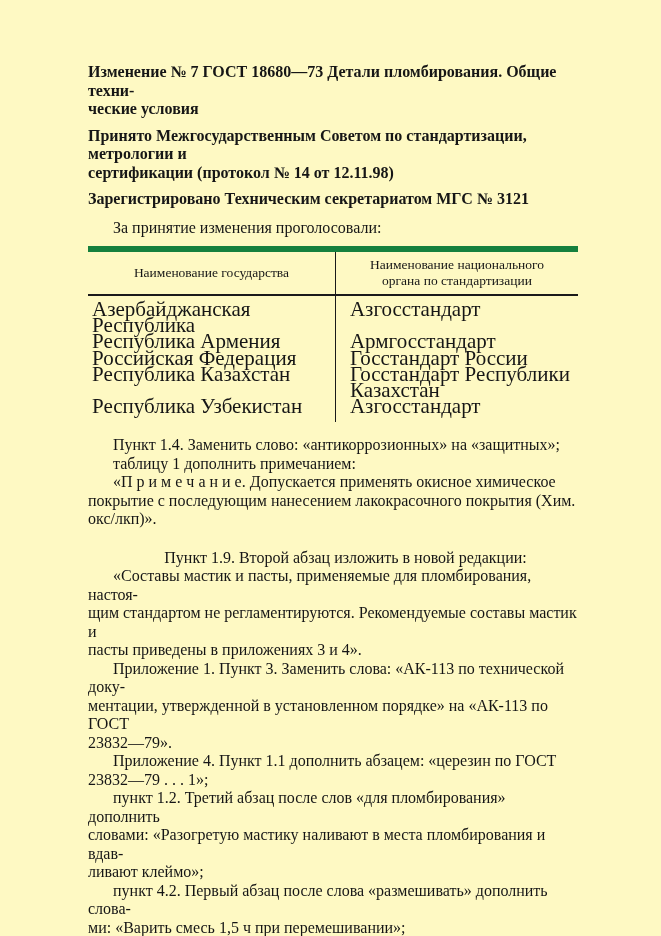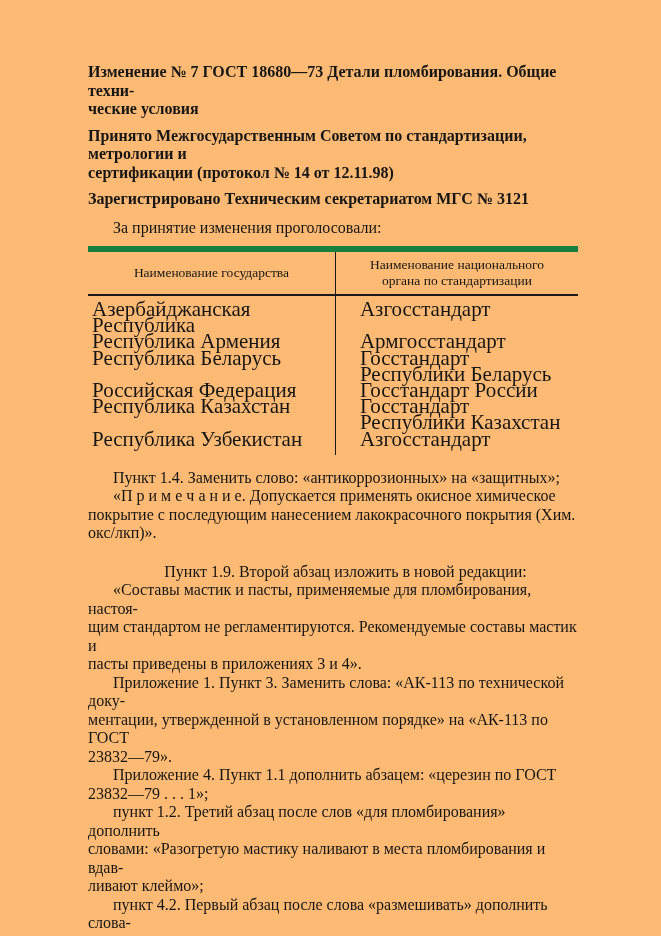--- a/index.html
+++ b/index.html
@@ -1,21 +1,21 @@
 <!DOCTYPE html>
 <html lang="ru"><head>
 <meta charset="utf-8">
 <style>
   html, body { margin: 0; padding: 0; background: #ffffff; }
 
   .page {
     position: relative;
     width: 661px;
     height: 936px;
-    background: #fdba74;
+    background: #fef9c3;
     color: #161616;
     font-family: "Liberation Serif", "DejaVu Serif", serif;
     overflow: hidden;
     box-sizing: border-box;
   }
 
   .content {
     position: absolute;
     left: 88px;
     top: 63px;
@@ -63,21 +63,21 @@
   table.vote th + th,
   table.vote td + td { border-left: 1.5px solid #1a1a1a; margin-top: 21px; }
   table.vote col.c1 { width: 50.5%; }
   table.vote col.c2 { width: 49.5%; }
   table.vote td {
     font-size: 21px;
     line-height: 16.2px;
     padding: 0 4px 0 4px;
     vertical-align: top;
   }
-  table.vote td + td { padding-left: 24px; }
+  table.vote td + td { padding-left: 14px; }
   table.vote tbody tr:first-child td { padding-top: 5px; }
   table.vote tbody tr:last-child td { padding-bottom: 8px; }
 
   
   .para { text-indent: 25px; }
   .spaced-before { margin-top: 20px; text-align: center; }
 </style>
 </head>
 <body>
 
@@ -109,40 +109,37 @@
       <tbody>
         <tr>
           <td>Азербайджанская Республика</td>
           <td>Азгосстандарт</td>
         </tr>
         <tr>
           <td>Республика Армения</td>
           <td>Армгосстандарт</td>
         </tr>
         <tr>
-          <td>Республика Беларусь</td>
-          <td>Госстандарт Республики Беларусь</td>
-        </tr>
-        <tr>
           <td>Российская Федерация</td>
           <td>Госстандарт России</td>
         </tr>
         <tr>
           <td>Республика Казахстан</td>
           <td>Госстандарт Республики Казахстан</td>
         </tr>
         <tr>
           <td>Республика Узбекистан</td>
           <td>Азгосстандарт</td>
         </tr>
       </tbody>
     </table>
 
     <section>
       <p class="para">Пункт 1.4. Заменить слово: «антикоррозионных» на «защитных»;</p>
+      <p class="para">таблицу 1 дополнить примечанием:</p>
       <p class="para">«П р и м е ч а н и е. Допускается применять окисное химическое
 покрытие с последующим нанесением лакокрасочного покрытия (Хим.
 окс/лкп)».</p>
       <p class="para spaced-before">Пункт 1.9. Второй абзац изложить в новой редакции:</p>
       <p class="para">«Составы мастик и пасты, применяемые для пломбирования, настоя-
 щим стандартом не регламентируются. Рекомендуемые составы мастик и
 пасты приведены в приложениях 3 и 4».</p>
       <p class="para">Приложение 1. Пункт 3. Заменить слова: «АК-113 по технической доку-
 ментации, утвержденной в установленном порядке» на «АК-113 по ГОСТ
 23832—79».</p>

